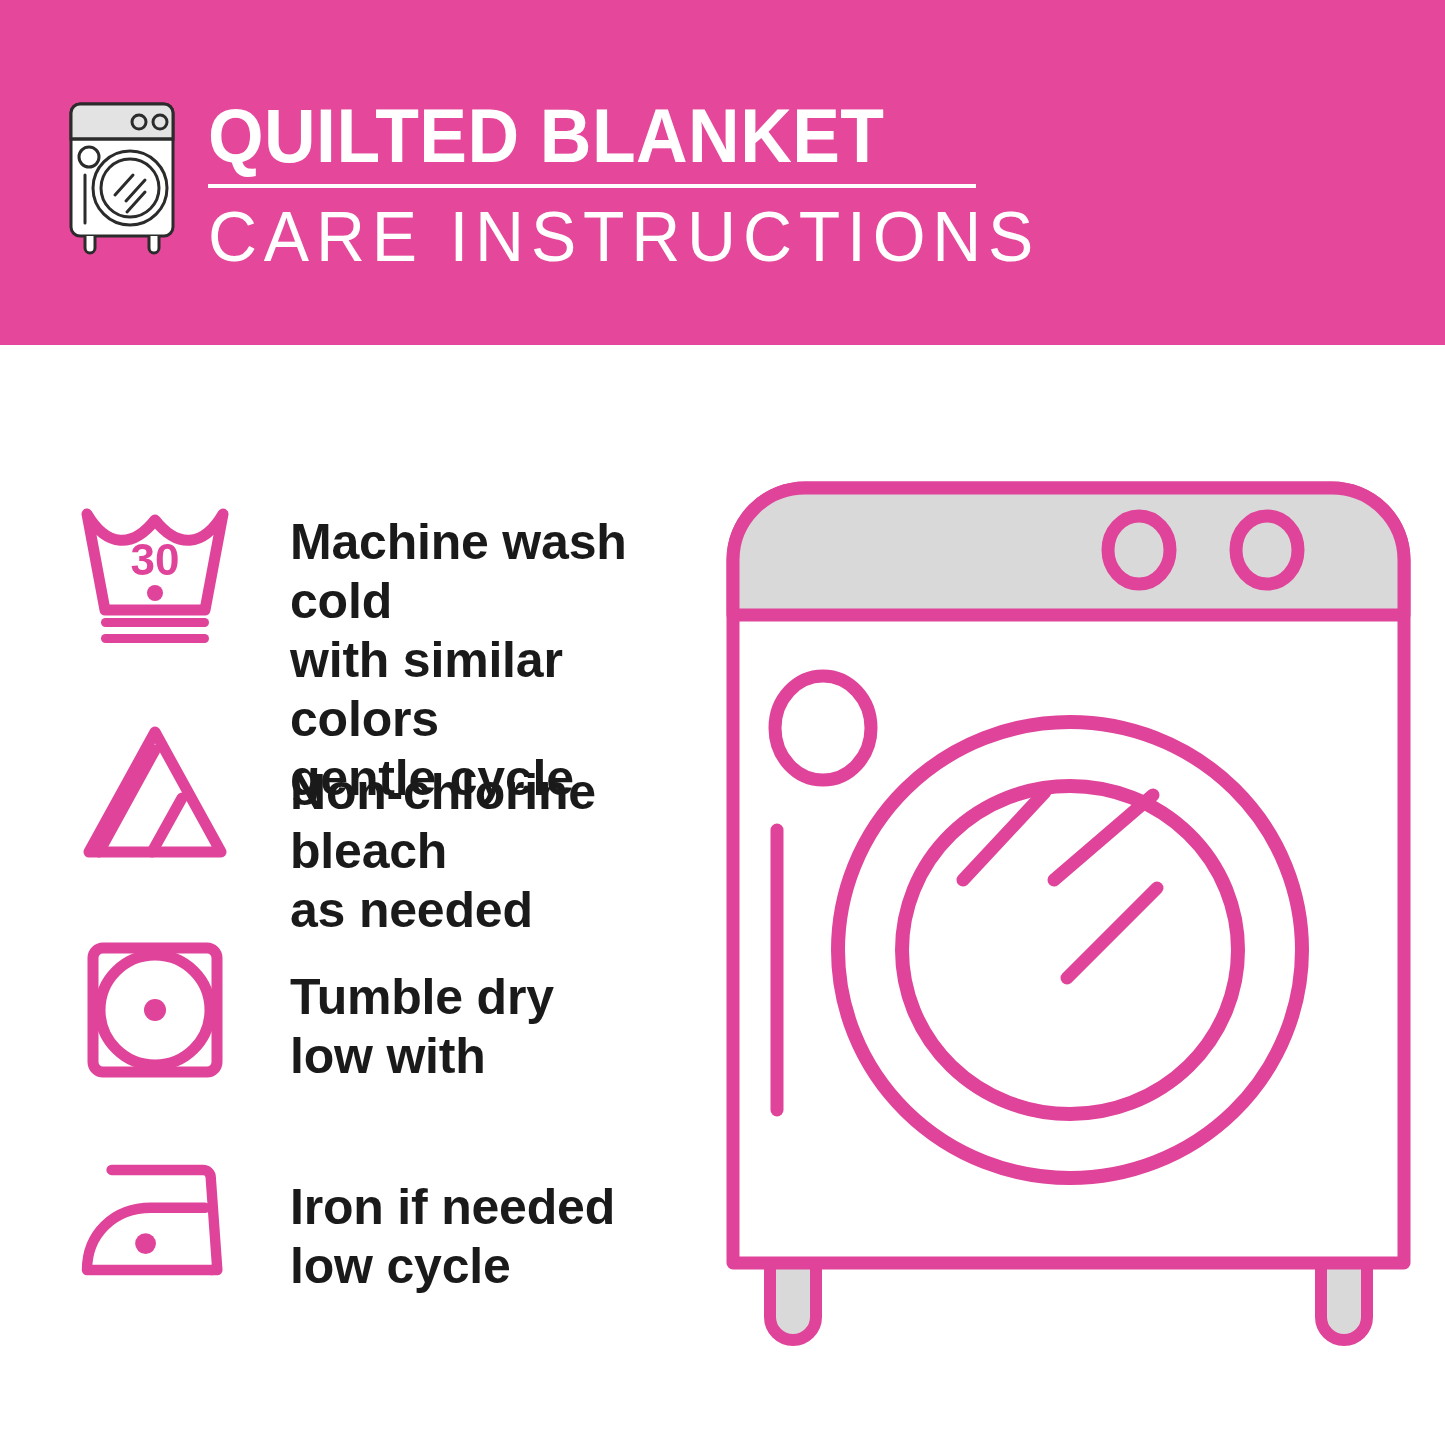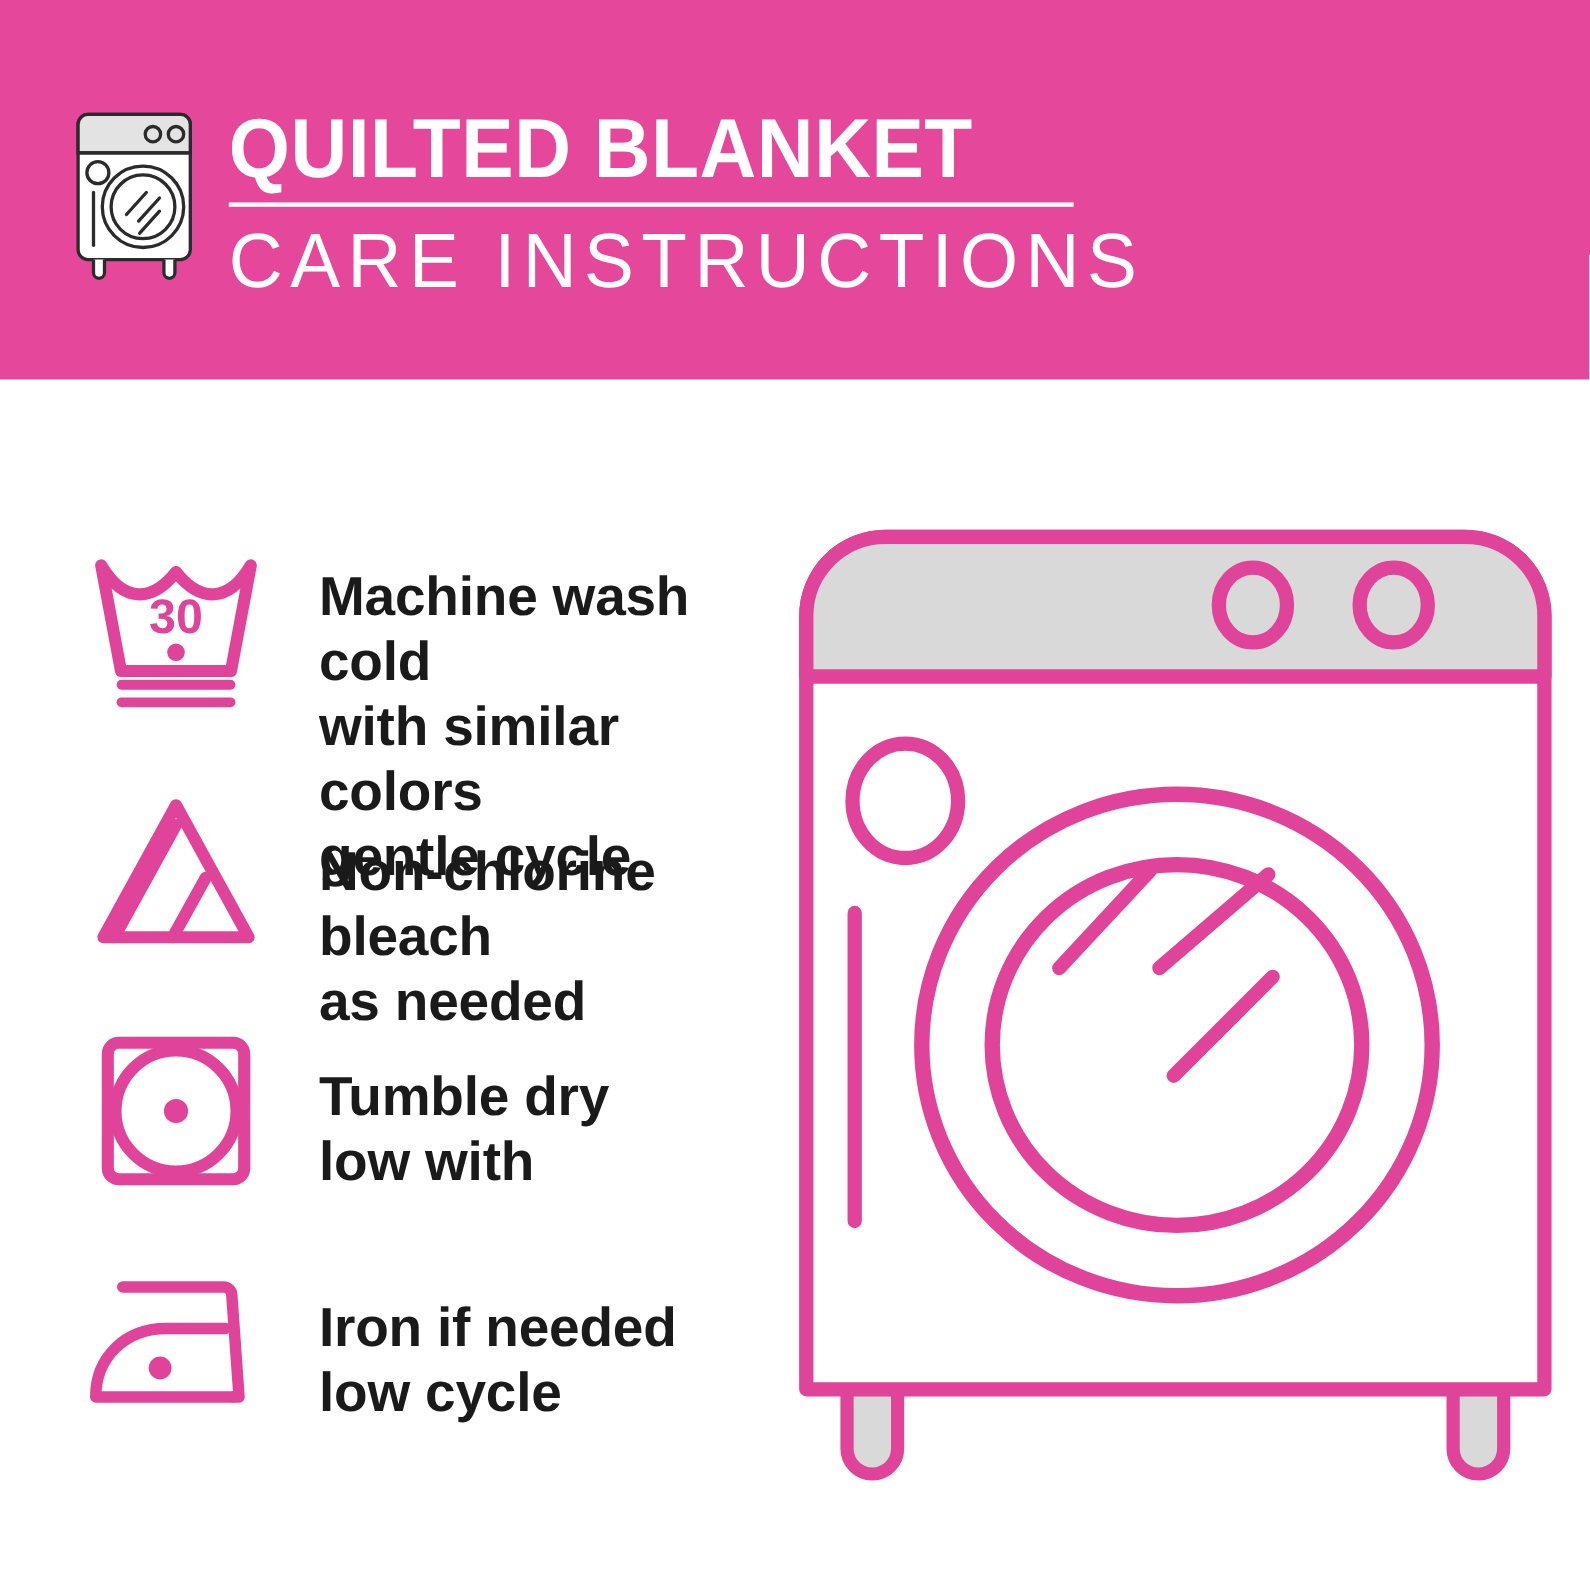--- a/index.html
+++ b/index.html
@@ -89,21 +89,21 @@
   .care-row-4 { top: 800px; }
 
   .care-icon {
     position: absolute;
     left: 70px;
     top: 0;
     width: 170px;
     height: 150px;
     display: flex;
     align-items: center;
-    justify-content: flex-end;
+    justify-content: center;
   }
   .care-label {
     position: absolute;
     left: 290px;
     font-family: "Liberation Sans", sans-serif;
     font-size: 50px;
     line-height: 59px;
     color: #1a1a1a;
     font-weight: 700;
     letter-spacing: -0.2px;

